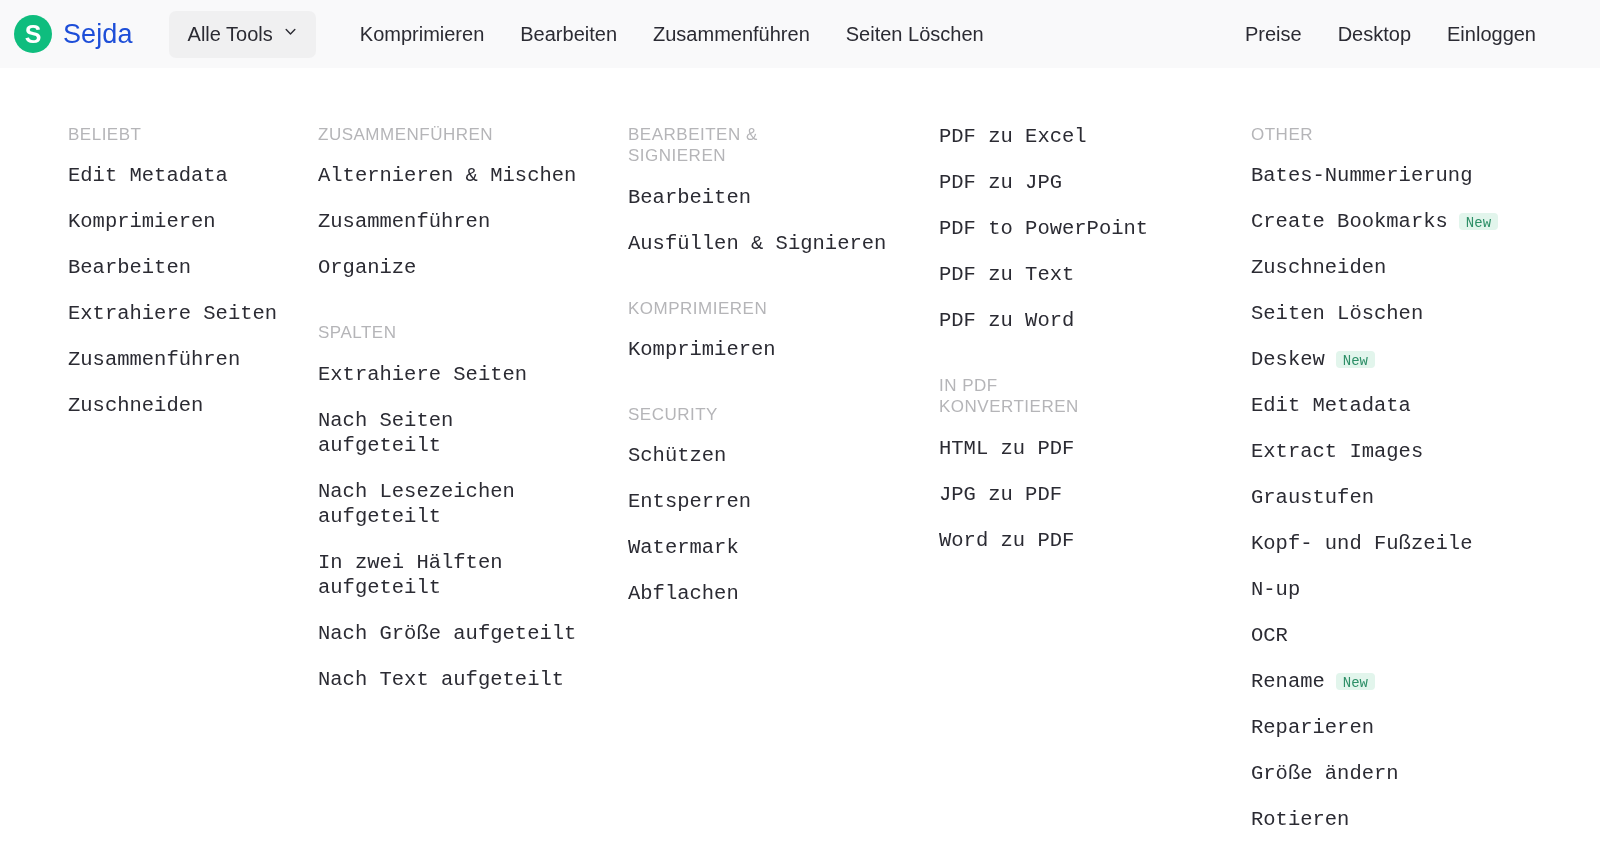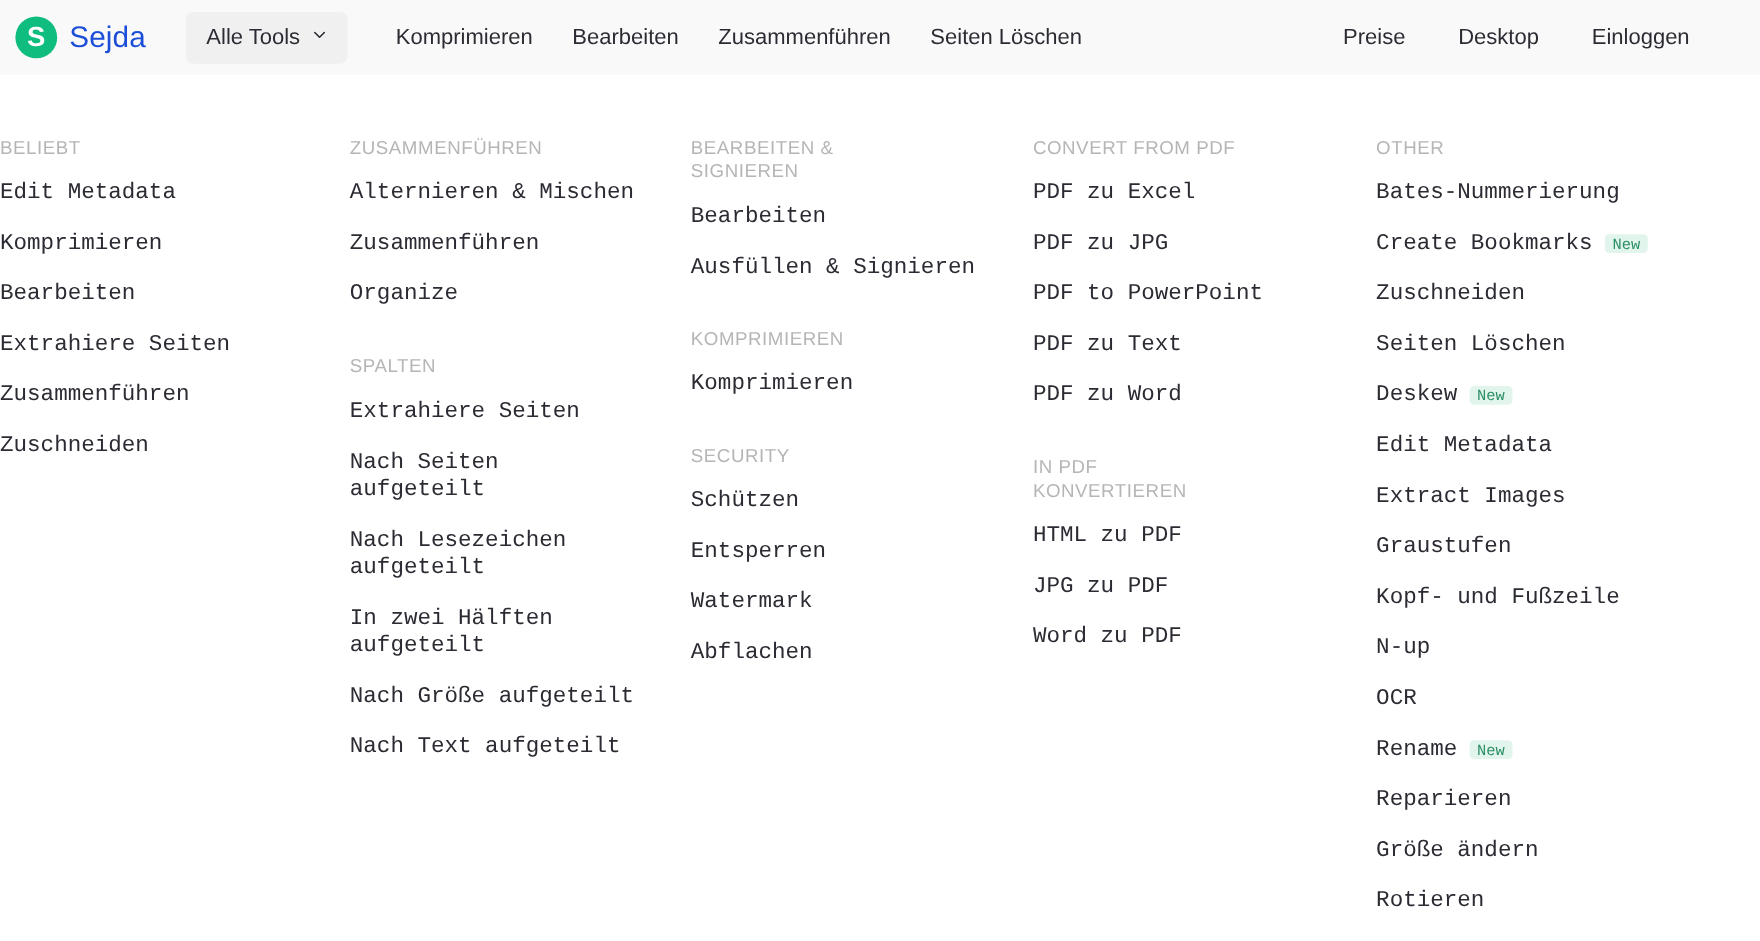--- a/index.html
+++ b/index.html
@@ -83,35 +83,35 @@
     color: #2b2b33;
     text-decoration: none;
     padding: 8px 16px;
     white-space: nowrap;
     cursor: pointer;
   }
   .nav-right {
     margin-left: auto;
     display: flex;
     align-items: center;
-    gap: 16px;
+    gap: 4px;
   }
 
   
   .menu {
     display: flex;
     padding: 0;
     margin: 0;
     background: #ffffff;
   }
   .menu-col {
     padding-top: 56px;
     flex: 0 0 auto;
   }
-  .c1 { width: 309px; }
+  .c1 { width: 309px; padding-left: 68px; }
   .c2 { width: 310px; padding-left: 9px; }
   .c3 { width: 310px; padding-left: 9px; }
   .c4 { width: 311px; padding-left: 10px; }
   .c5 { width: 292px; padding-left: 11px; }
 
   .group { margin-bottom: 0; }
   .group + .group { margin-top: 42px; }
 
   .group-title {
     font-size: 17px;
@@ -270,21 +270,20 @@
         <a class="tool-link" href="#">
           <span class="lbl">Watermark</span>
         </a>
         <a class="tool-link" href="#">
           <span class="lbl">Abflachen</span>
         </a>
       </div>
     </div>
     <div class="menu-col c4">
       <div class="group">
-        <div class="group-title">CONVERT FROM PDF</div>
         <a class="tool-link" href="#">
           <span class="lbl">PDF zu Excel</span>
         </a>
         <a class="tool-link" href="#">
           <span class="lbl">PDF zu JPG</span>
         </a>
         <a class="tool-link" href="#">
           <span class="lbl">PDF to PowerPoint</span>
         </a>
         <a class="tool-link" href="#">

